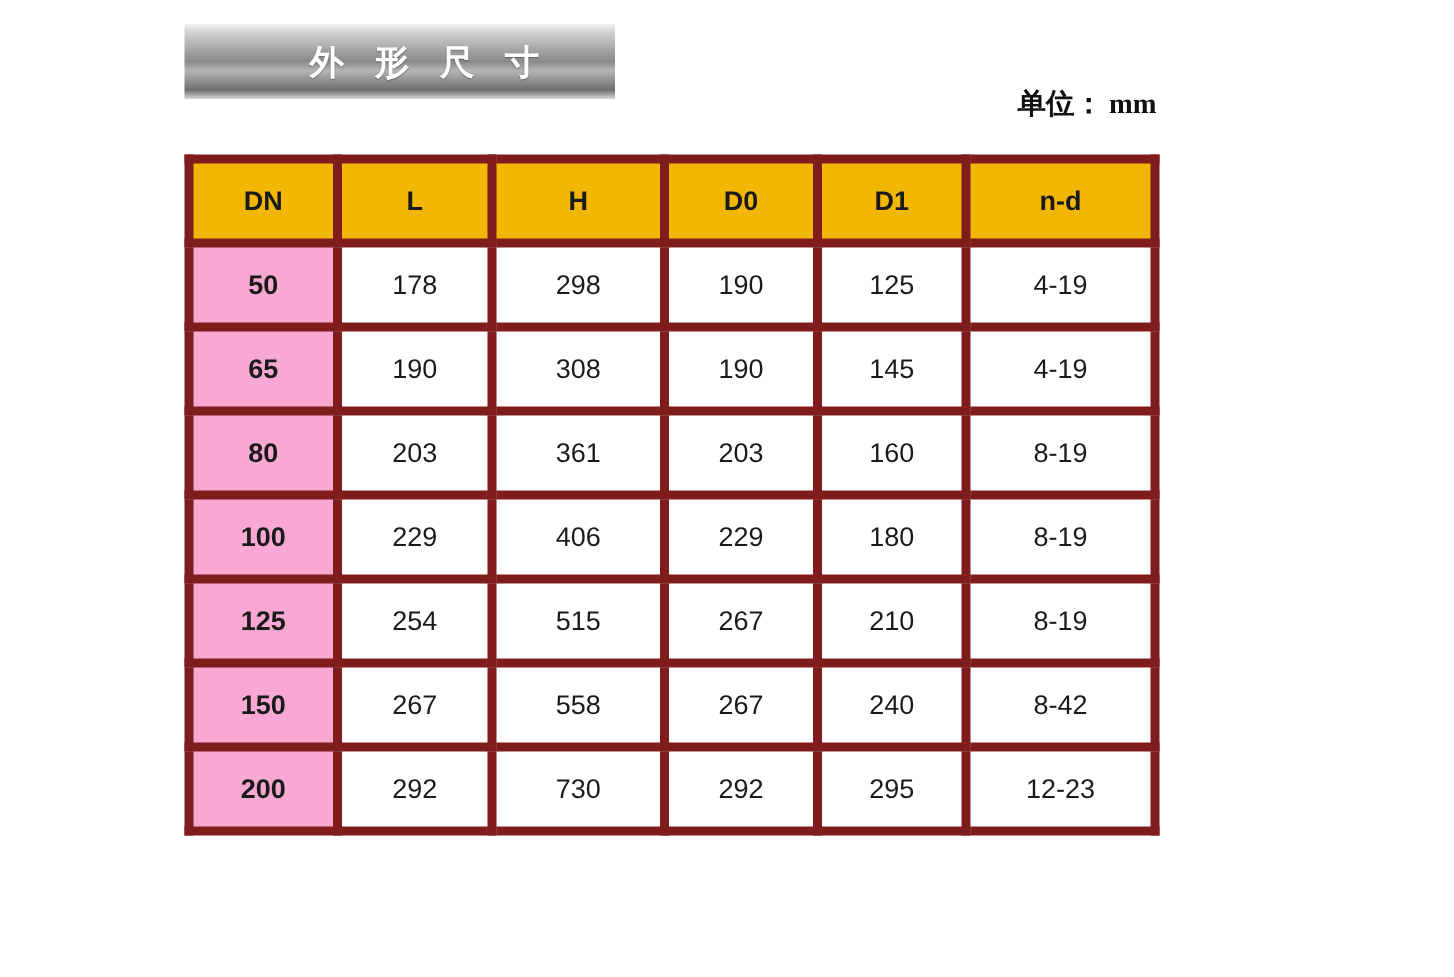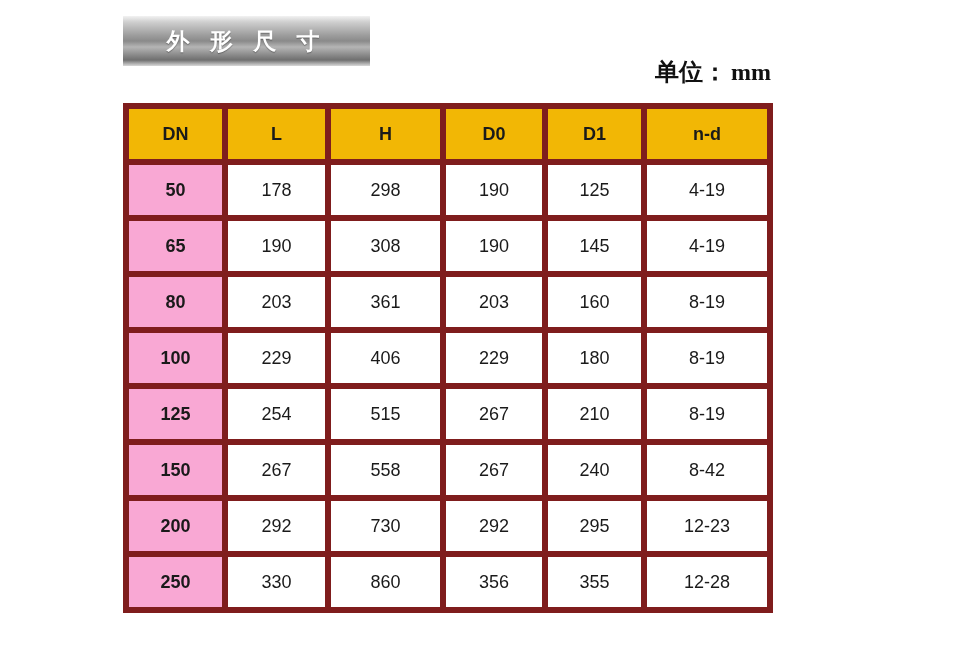--- a/index.html
+++ b/index.html
@@ -31,36 +31,37 @@
         #f2f2f2 0%,
         #cfcfcf 12%,
         #9e9e9e 38%,
         #8a8a8a 50%,
         #b5b5b5 62%,
         #6f6f6f 88%,
         #d9d9d9 100%);
     display: flex;
     align-items: center;
     justify-content: center;
+    padding-left: 40px;
   }
   .title-text {
     color: #ffffff;
     font-size: 23px;
     font-weight: bold;
     letter-spacing: 7px;
     text-shadow: 0 1px 1px rgba(0,0,0,0.35);
     white-space: nowrap;
   }
 
   
   .unit-note {
     position: absolute;
     right: 198px;
     top: 56px;
-    font-size: 24px;
+    font-size: 19px;
     font-weight: bold;
     color: #111111;
     white-space: nowrap;
   }
   .unit-note .unit-label {
     font-family: "Liberation Sans", sans-serif;
   }
   .unit-note .unit-value {
     font-family: "Liberation Serif", serif;
     margin-left: 4px;
@@ -194,25 +195,17 @@
           <td>8-42</td>
         </tr>
         <tr>
           <td class="rowhead">200</td>
           <td>292</td>
           <td>730</td>
           <td>292</td>
           <td>295</td>
           <td>12-23</td>
         </tr>
-        <tr>
-          <td class="rowhead">250</td>
-          <td>330</td>
-          <td>860</td>
-          <td>356</td>
-          <td>355</td>
-          <td>12-28</td>
-        </tr>
       </tbody>
     </table>
   </div>
 
 </div>
 
 </body></html>

